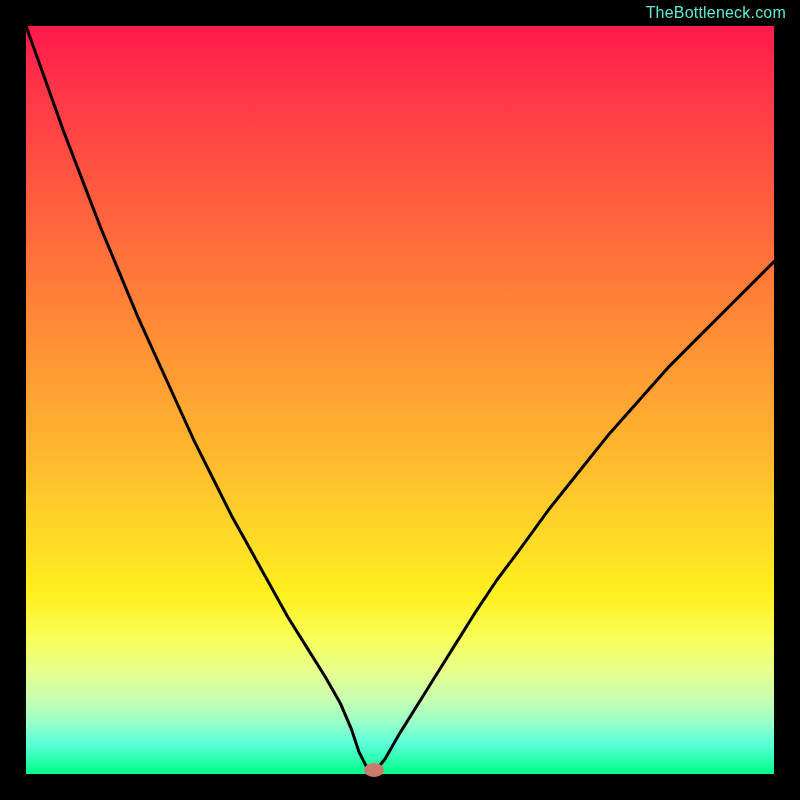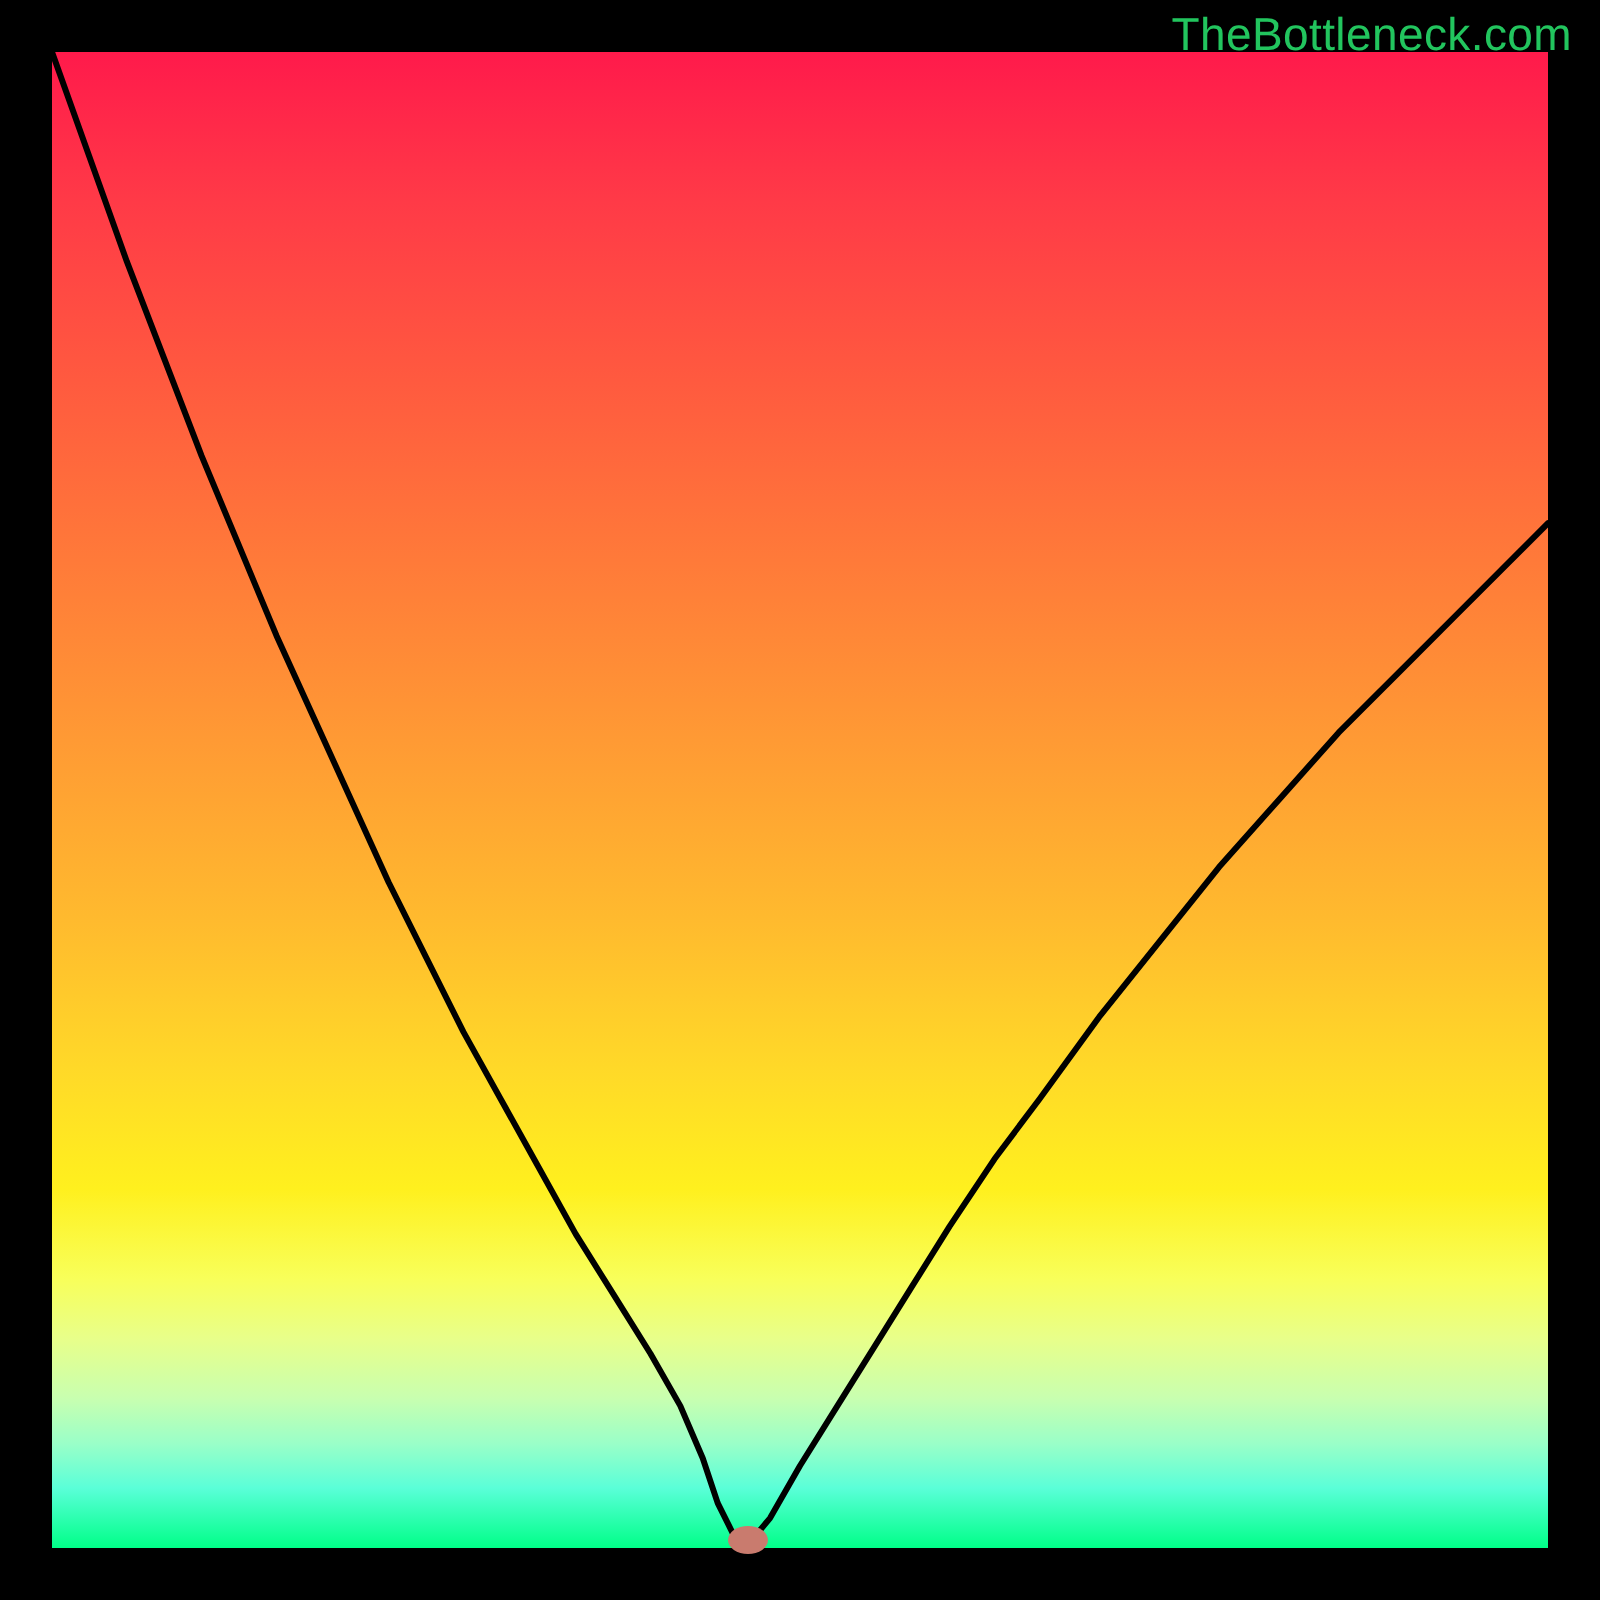--- a/index.html
+++ b/index.html
@@ -40,22 +40,22 @@
       #c8ffb0 90%,
       #9affc8 93%,
       #5affd8 96%,
       #00ff88 100%
     );
   }
   .watermark {
     position: absolute;
     top: 4px;
     right: 14px;
-    color: #22c55e;
-    font-size: 23px;
+    color: #5eead4;
+    font-size: 16px;
     letter-spacing: 0.2px;
     user-select: none;
   }
   .curve-svg {
     position: absolute;
     left: 0;
     top: 0;
     width: 748px;
     height: 748px;
   }

